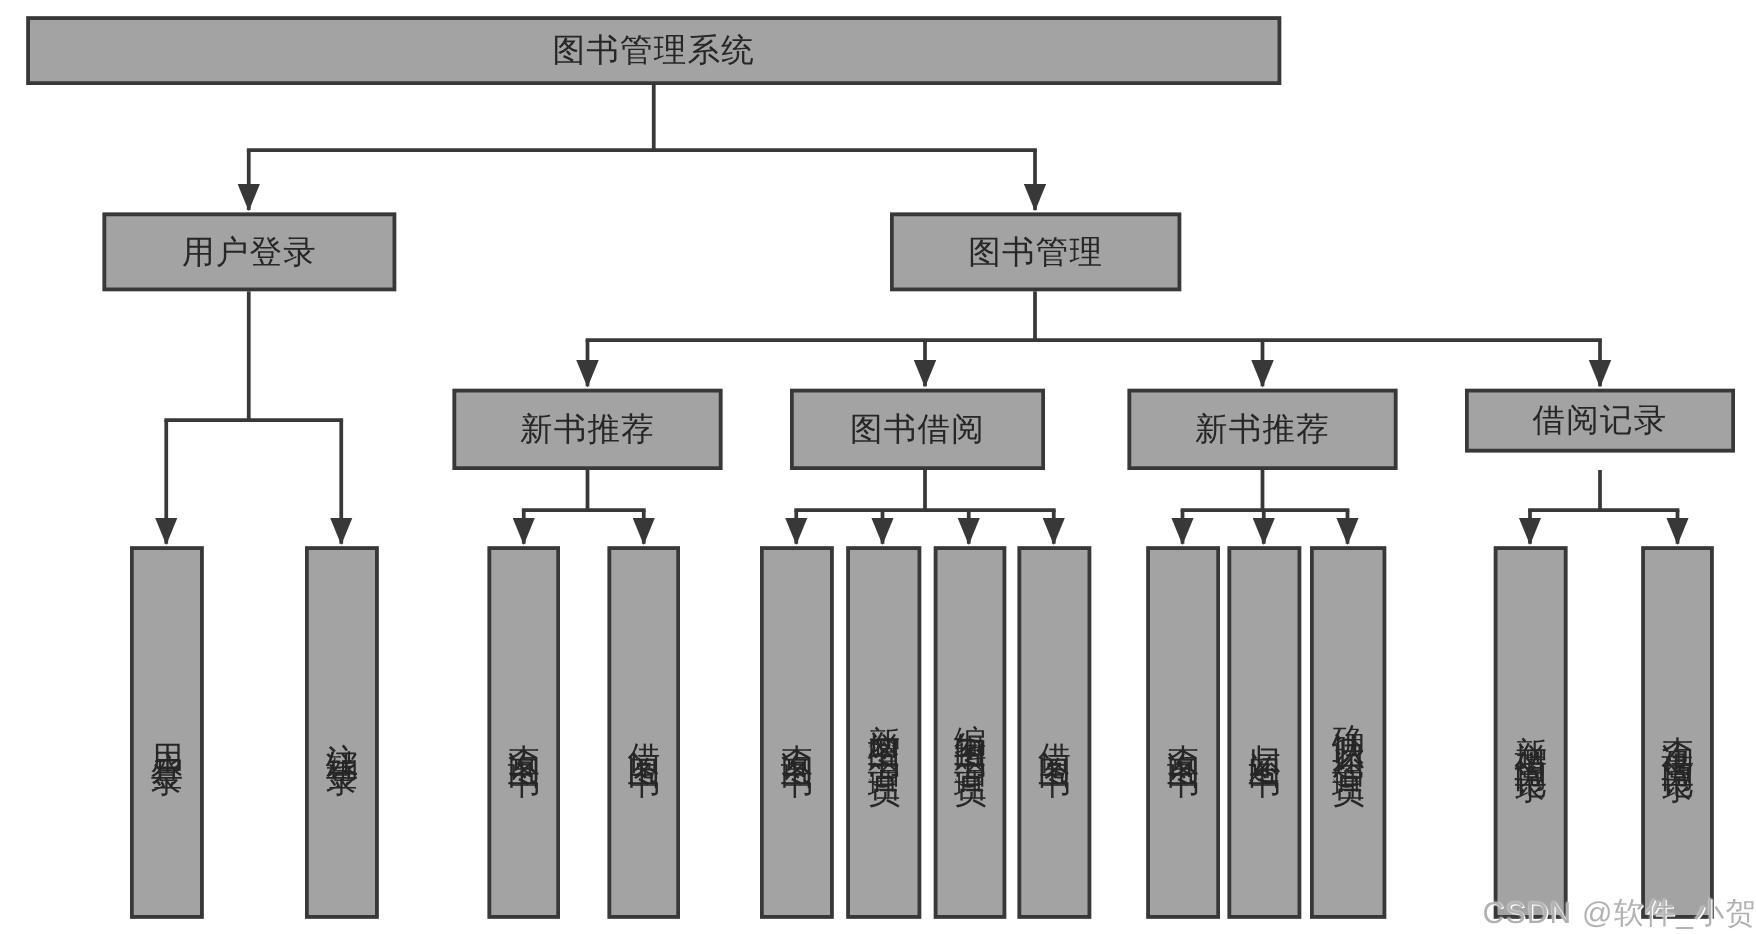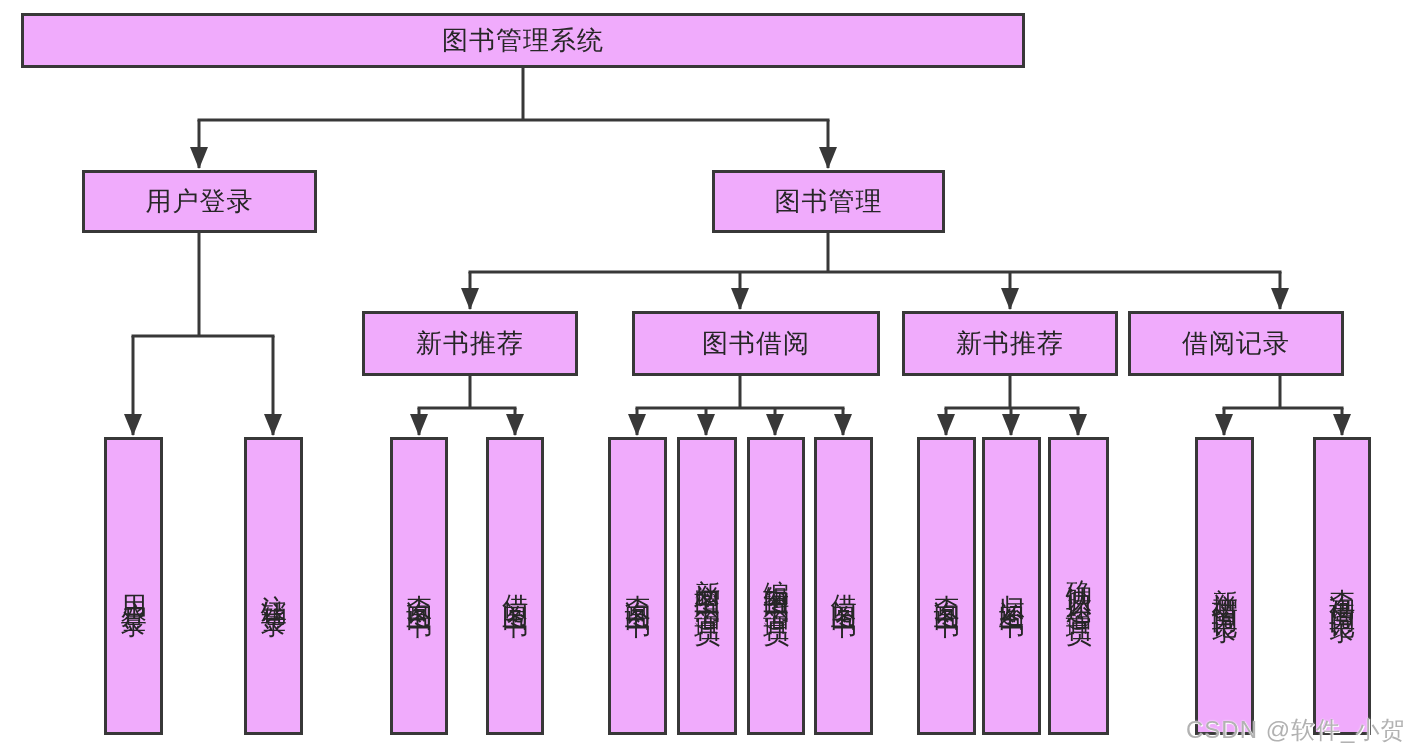--- a/index.html
+++ b/index.html
@@ -14,21 +14,21 @@
   }
 
   .connectors {
     position: absolute;
     left: 0; top: 0;
     width: 1405px; height: 747px;
   }
 
   .node {
     position: absolute;
-    background: #f0abfc;
+    background: #a3a3a3;
     border: 3px solid #383838;
     display: flex;
     align-items: center;
     justify-content: center;
     color: #262626;
     box-sizing: border-box;
   }
 
   .node.h { font-size: 26px; letter-spacing: 1px; white-space: nowrap; }
 
@@ -108,27 +108,27 @@
   <div class="node h" style="left:82px; top:170px; width:235px; height:63px">
     <span>用户登录</span>
   </div>
   <div class="node h" style="left:712px; top:170px; width:233px; height:63px">
     <span>图书管理</span>
   </div>
 
   <div class="node h" style="left:362px; top:311px; width:216px; height:65px">
     <span>新书推荐</span>
   </div>
-  <div class="node h" style="left:632px; top:311px; width:248px; height:65px">
+  <div class="node h" style="left:632px; top:311px; width:204px; height:65px">
     <span>图书借阅</span>
   </div>
   <div class="node h" style="left:902px; top:311px; width:216px; height:65px">
     <span>新书推荐</span>
   </div>
-  <div class="node h" style="left:1128px; top:311px; width:216px; height:65px">
+  <div class="node h" style="left:1172px; top:311px; width:216px; height:51px">
     <span>借阅记录</span>
   </div>
 
   <div class="node v" style="left:104px; top:437px; width:59px; height:298px">
     <span>用户登录</span>
   </div>
   <div class="node v" style="left:244px; top:437px; width:59px; height:298px">
     <span>注销登录</span>
   </div>
 

